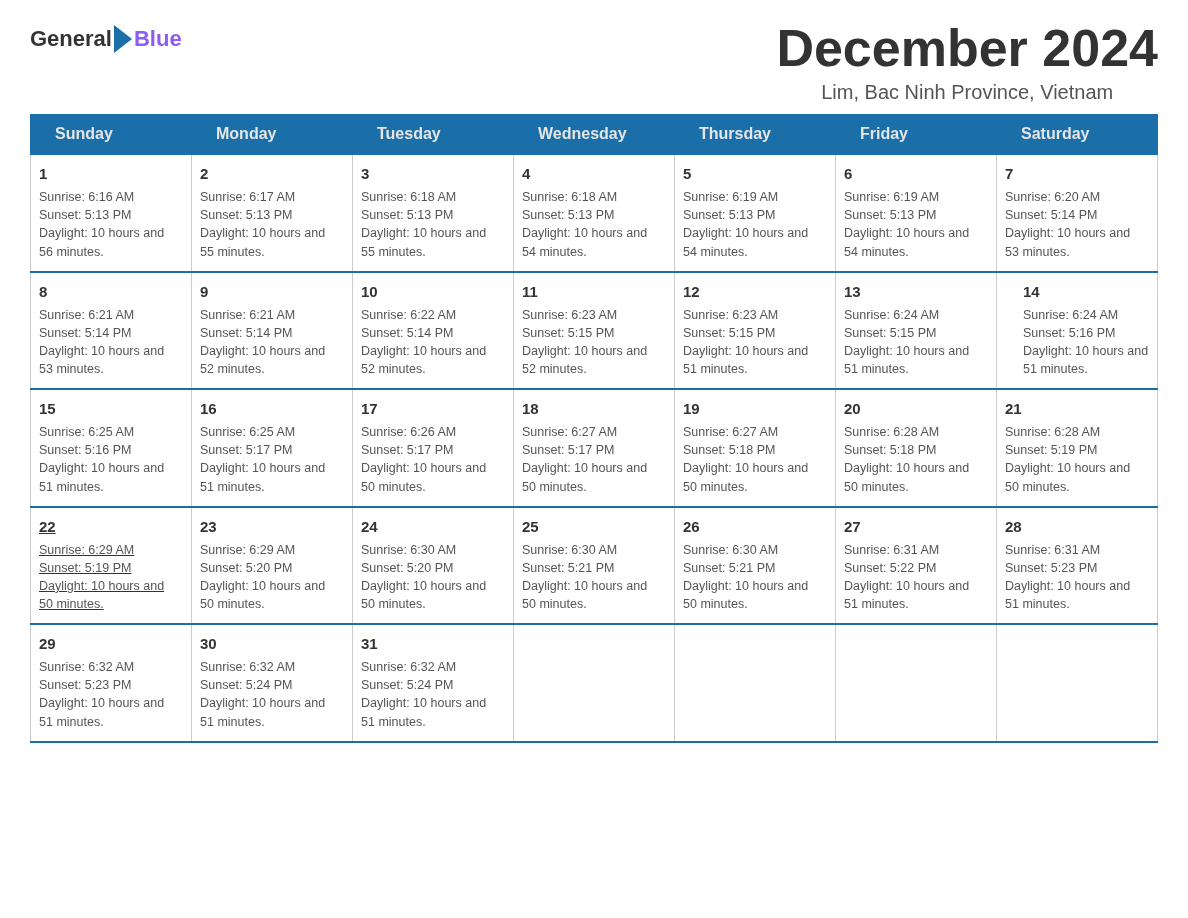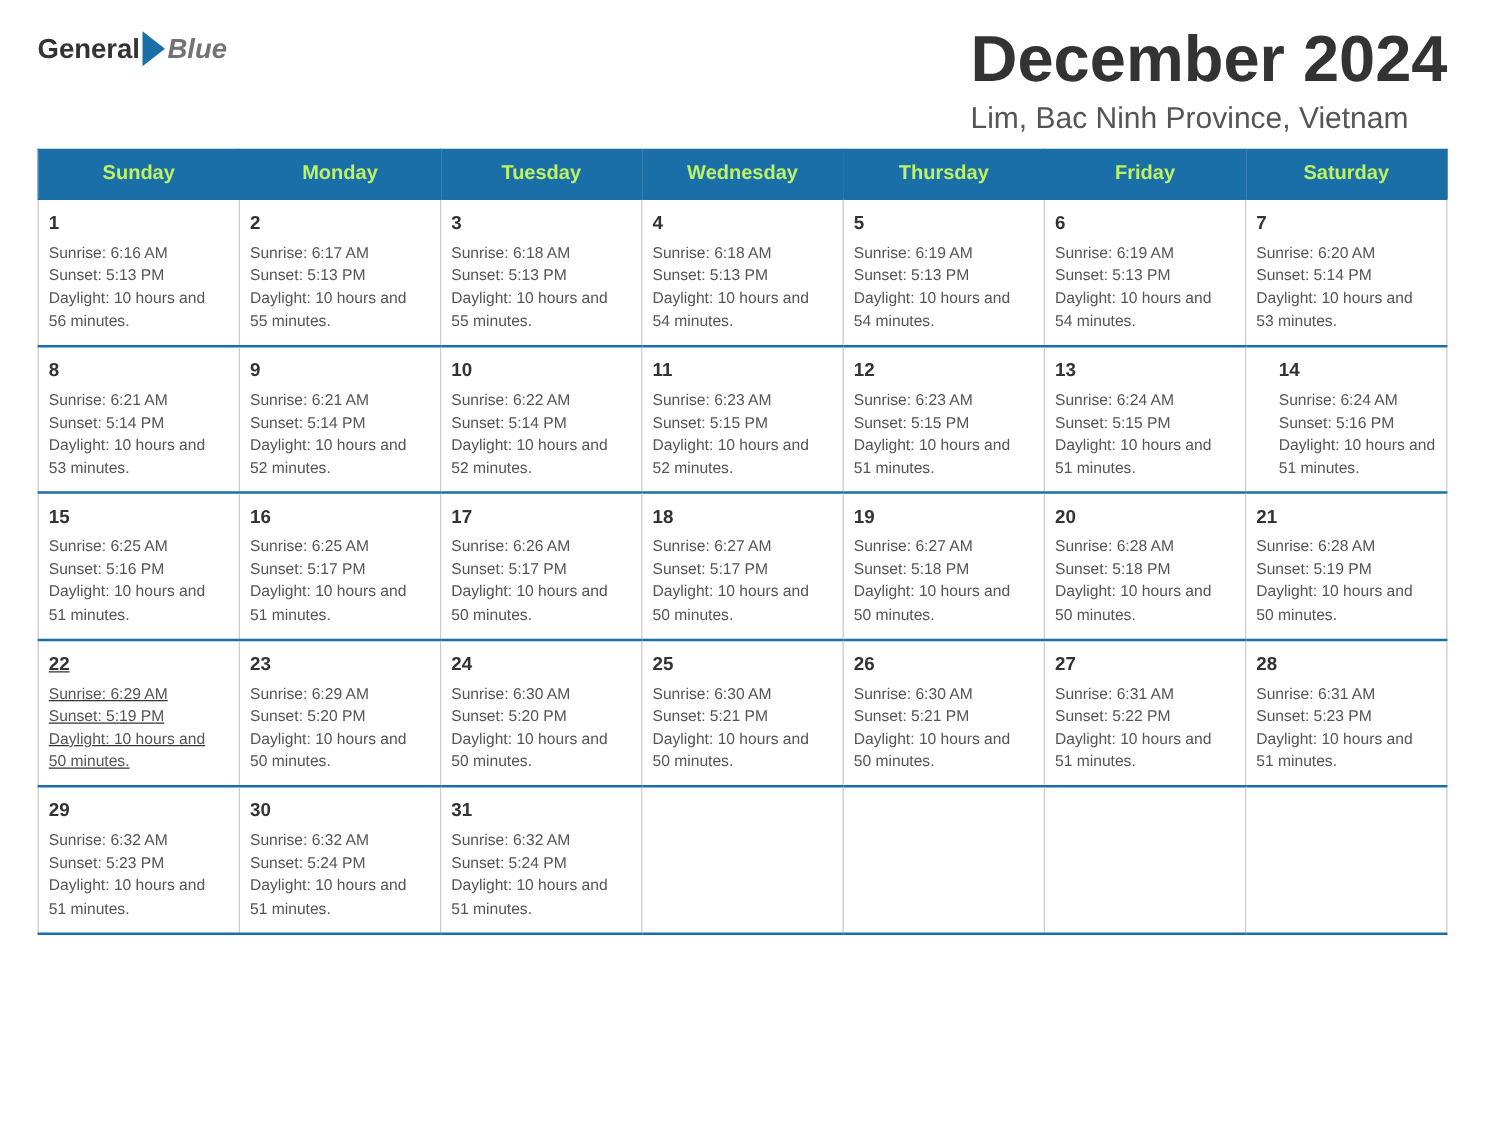--- a/index.html
+++ b/index.html
@@ -33,49 +33,48 @@
       width: 0;
       height: 0;
       border-top: 14px solid transparent;
       border-bottom: 14px solid transparent;
       border-left: 18px solid #1a6fa8;
       margin: 0 2px;
     }
     .logo-text-blue {
       font-size: 22px;
       font-weight: bold;
-      color: #737373;
-      font-style: italic;
+      color: #8b5cf6;
     }
     .title-block {
-      text-align: left;
+      text-align: center;
     }
     .month-title {
       font-size: 52px;
       font-weight: bold;
       color: #333;
       line-height: 1.1;
     }
     .location {
-      font-size: 24px;
+      font-size: 20px;
       color: #555;
       margin-top: 4px;
     }
     .calendar {
       width: 100%;
       border-collapse: collapse;
       margin-top: 8px;
     }
     .calendar th {
       background-color: #1a6fa8;
-      color: #bef264;
+      color: #e5e5e5;
       font-size: 16px;
       font-weight: bold;
-      padding: 10px 12px;
-      text-align: center;
+      padding: 10px 24px;
+      text-align: left;
       border: 1px solid #1a6fa8;
     }
     .calendar td {
       vertical-align: top;
       padding: 8px 8px 10px 8px;
       border: 1px solid #ccc;
       width: 14.28%;
       min-height: 100px;
       font-size: 13px;
       line-height: 1.4;

